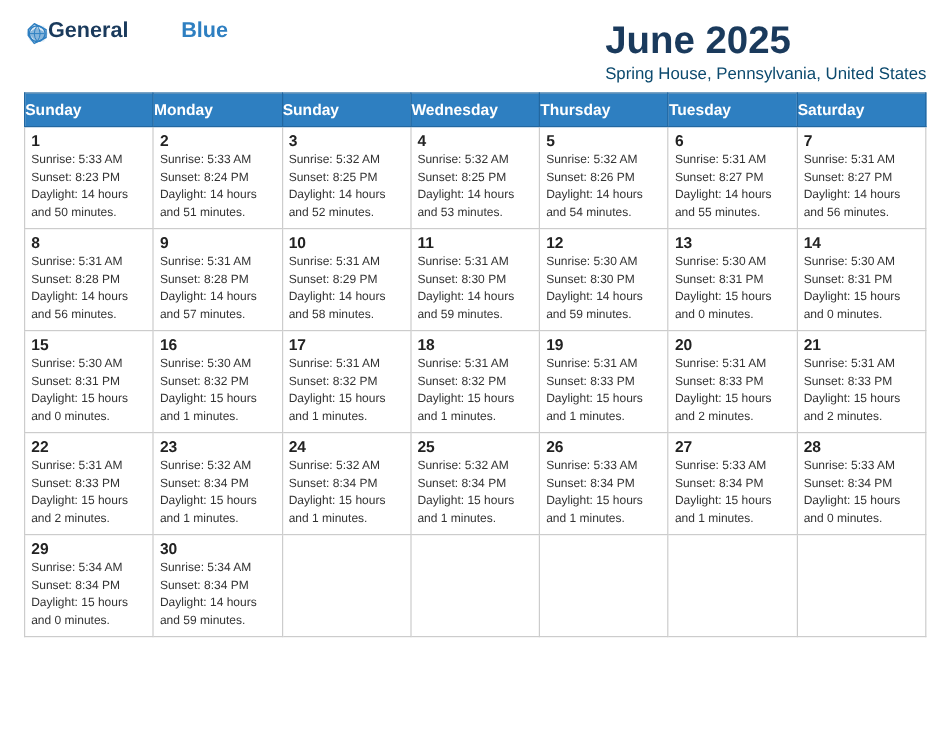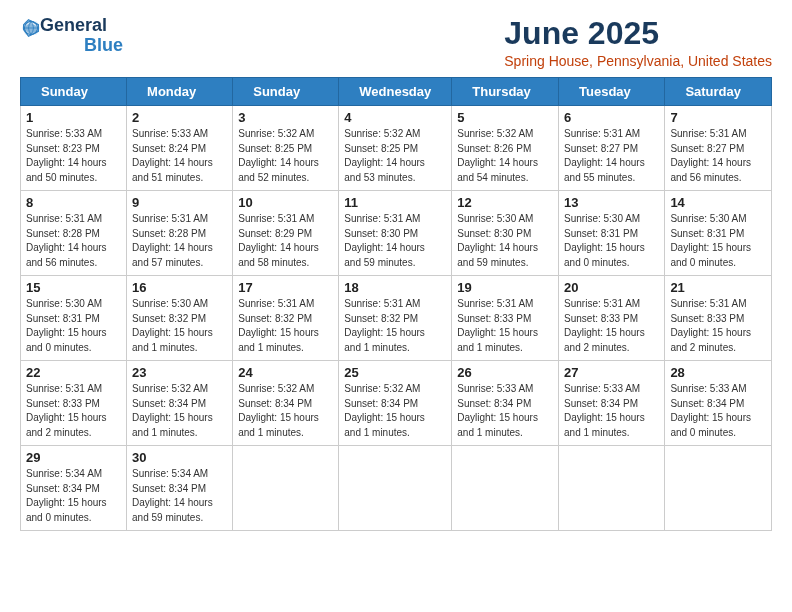--- a/index.html
+++ b/index.html
@@ -21,21 +21,20 @@
       justify-content: space-between;
       align-items: flex-start;
       margin-bottom: 8px;
     }
     .logo {
       display: flex;
       align-items: flex-start;
     }
     .logo-text {
       display: flex;
-      flex-direction: column;
       line-height: 1.1;
     }
     .logo-general {
       font-size: 18px;
       font-weight: bold;
       color: #1a3a5c;
     }
     .logo-blue {
       font-size: 18px;
       font-weight: bold;
@@ -52,34 +51,34 @@
       text-align: left;
     }
     .month-title {
       font-size: 32px;
       font-weight: bold;
       color: #1a3a5c;
       line-height: 1.1;
     }
     .location-title {
       font-size: 14px;
-      color: #c2410c;
+      color: #0c4a6e;
       margin-top: 2px;
     }
     .calendar {
       width: 100%;
       border-collapse: collapse;
       border: 1px solid #bbb;
     }
     .calendar th {
       background: #2e7fc1;
       color: #fff;
       font-size: 13px;
       font-weight: bold;
-      padding: 6px 20px;
+      padding: 6px 0;
       text-align: left;
       border: 1px solid #2267a0;
     }
     .calendar td {
       width: 14.28%;
       vertical-align: top;
       border: 1px solid #ccc;
       padding: 4px 5px 5px 5px;
       font-size: 10.5px;
       color: #222;

